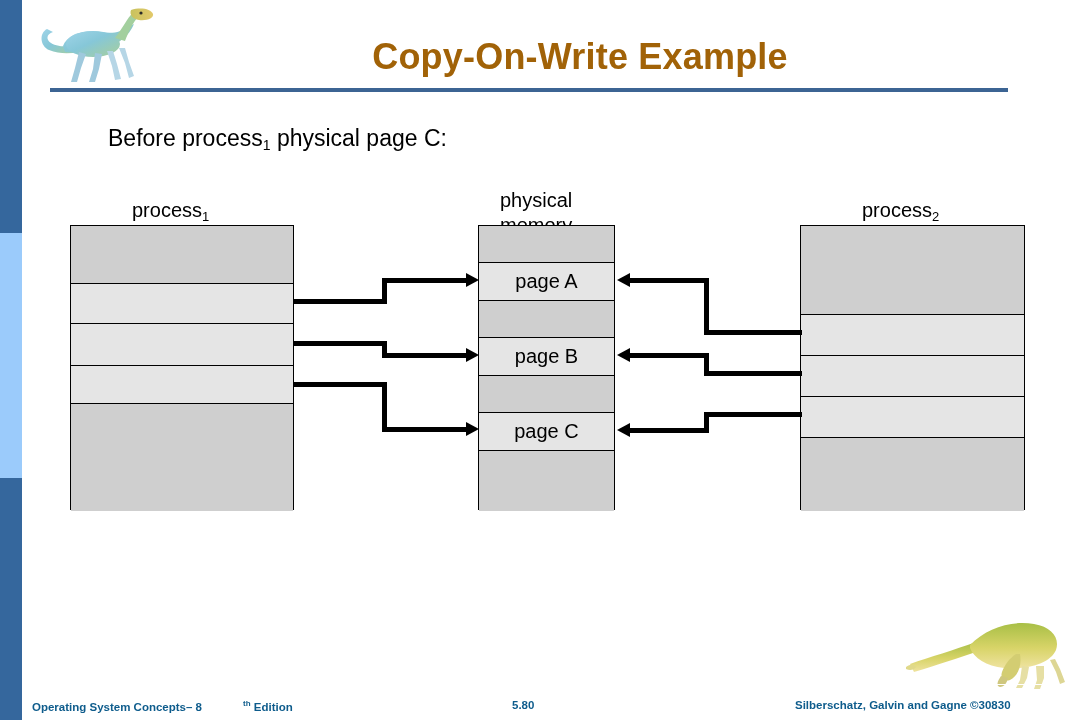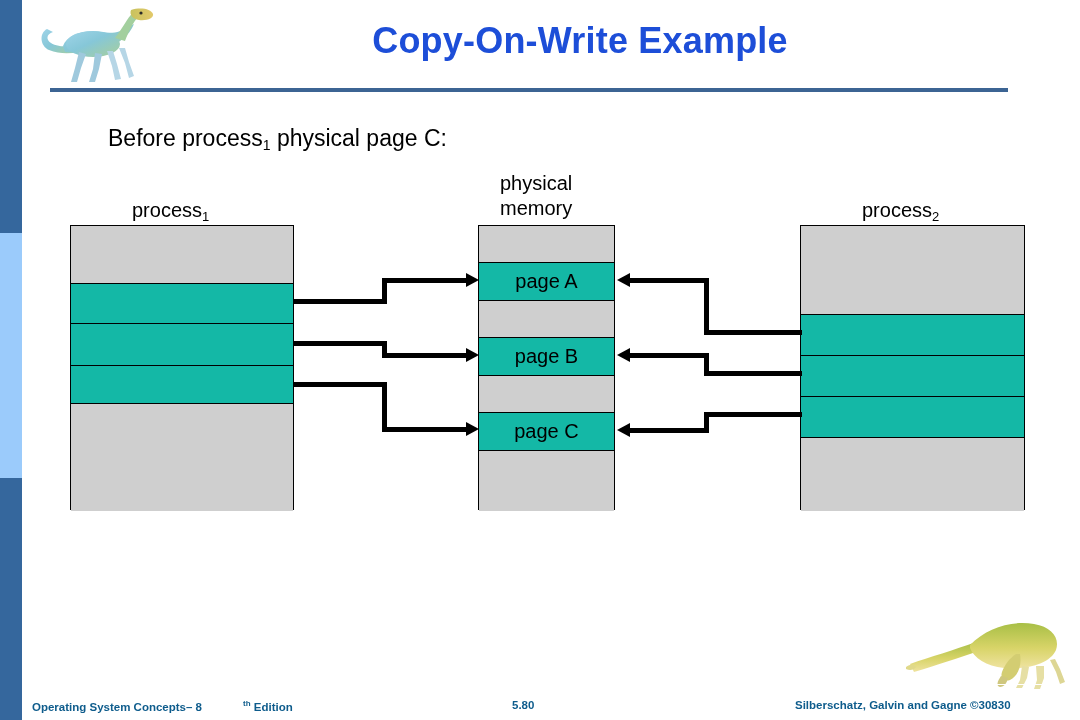--- a/index.html
+++ b/index.html
@@ -18,24 +18,24 @@
   .band-top{top:0;height:233px;background:#35679d;}
   .band-mid{top:233px;height:245px;background:#9bcbfb;}
   .band-bot{top:478px;height:242px;background:#35679d;}
 
   
   .header-rule{
     position:absolute;left:50px;top:88px;width:958px;height:4px;
     background:#3c6493;
   }
   .page-title{
-    position:absolute;left:150px;top:20px;width:860px;
+    position:absolute;left:150px;top:36px;width:860px;
     text-align:center;
     font-size:36px;font-weight:bold;
-    color:#1d4ed8;
+    color:#a16207;
     letter-spacing:.2px;
     white-space:nowrap;
   }
   .dino-top{position:absolute;left:33px;top:2px;width:122px;height:86px;}
   .dino-bottom{position:absolute;left:900px;top:612px;width:168px;height:78px;}
 
   
   .caption{
     position:absolute;left:108px;top:125px;
     font-size:23px;color:#000;white-space:nowrap;
@@ -46,21 +46,21 @@
   .diagram{position:absolute;left:0;top:0;width:1080px;height:720px;}
 
   .lbl{position:absolute;font-size:20px;color:#000;line-height:25px;white-space:nowrap;}
   .lbl sub{font-size:13px;vertical-align:baseline;position:relative;top:4px;}
 
   .memcol{position:absolute;border:1.5px solid #000;box-sizing:border-box;background:#cfcfcf;}
   .memrow{position:absolute;left:0;right:0;box-sizing:border-box;
           border-bottom:1.5px solid #000;}
   .memrow.last{border-bottom:none;}
   .row-gray{background:#cfcfcf;}
-  .row-blue{background:#14b8a6;}
+  .row-blue{background:#e5e5e5;}
   .row-text{
     width:100%;height:100%;display:flex;align-items:center;justify-content:center;
     font-size:20px;color:#000;
   }
 
   
   .seg{position:absolute;background:#000;}
   .arrow{position:absolute;width:0;height:0;}
   .arrow-right{
     border-top:7px solid transparent;border-bottom:7px solid transparent;
@@ -125,21 +125,21 @@
   <div class="header-rule"></div>
   <div class="page-title">Copy-On-Write Example</div>
 
   <div class="caption">
     <span>Before process</span><sub>1</sub><span> physical page C:</span>
   </div>
 
   <div class="diagram">
 
     <div class="lbl" style="left:132px;top:198px;"><span>process</span><sub>1</sub></div>
-    <div class="lbl" style="left:500px;top:171px;"><span>physical</span><br><span>memory</span></div>
+    <div class="lbl" style="left:500px;top:188px;"><span>physical</span><br><span>memory</span></div>
     <div class="lbl" style="left:862px;top:198px;"><span>process</span><sub>2</sub></div>
 
     <div class="memcol" id="p1col" style="left:70px;top:225px;width:224px;height:285px;">
         <div class="memrow row-gray" style="top: 0px; height: 58px;"></div>
         <div class="memrow row-blue" style="top: 58px; height: 40px;"></div>
         <div class="memrow row-blue" style="top: 98px; height: 42px;"></div>
         <div class="memrow row-blue" style="top: 140px; height: 38px;"></div>
         <div class="memrow row-gray last" style="top: 178px; height: 107px;"></div>
       </div>
 

